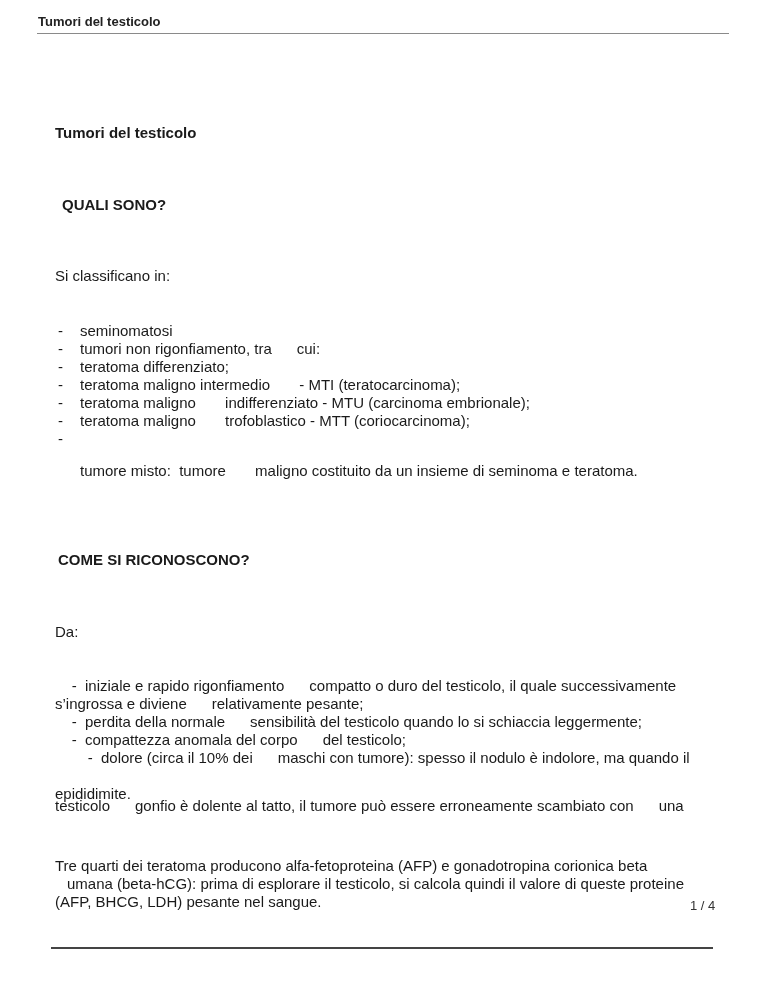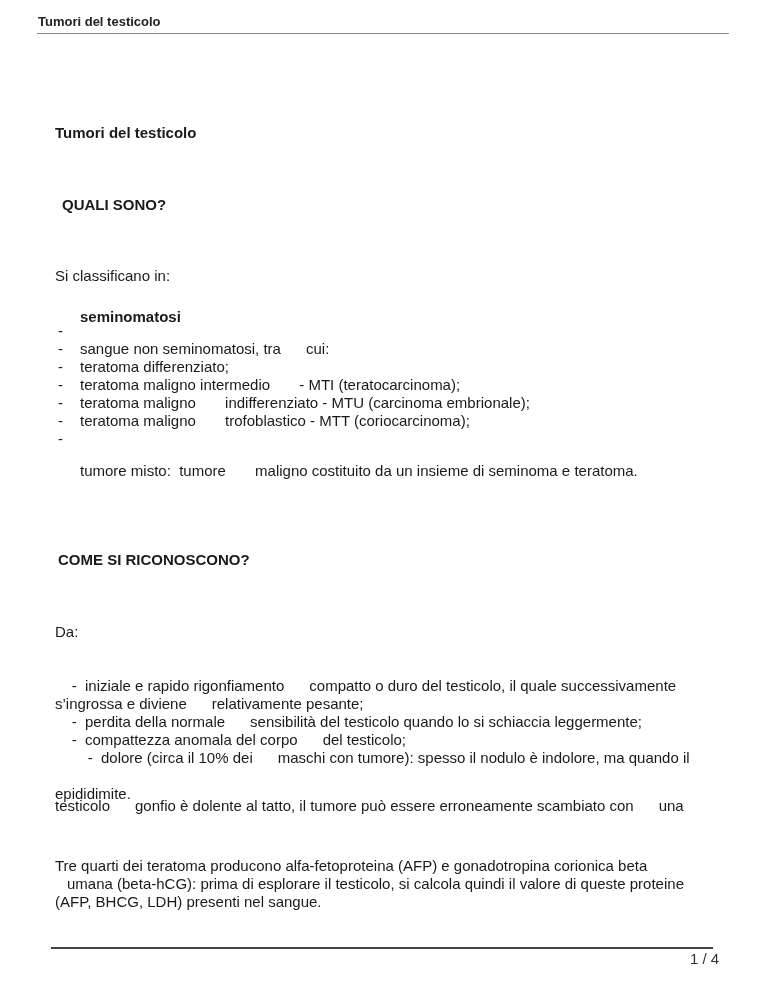--- a/index.html
+++ b/index.html
@@ -5,21 +5,21 @@
     html, body { margin: 0; padding: 0; background: #ffffff; }
     body { width: 768px; height: 994px; position: relative; overflow: hidden;
            font-family: "Liberation Sans", sans-serif; color: #1a1a1a; }
     .hdr-title { position: absolute; left: 38px; top: 14px; font-size: 13px; font-weight: bold; color: #222; }
     .topline { position: absolute; left: 37px; top: 33px; width: 448px; height: 1px; background: #8a8a8a; }
     .t { position: absolute; font-size: 15px; line-height: 18px; white-space: pre; }
     .b { font-weight: bold; }
     .dash { position: absolute; left: 58px; }
     .li { position: absolute; left: 80px; }
     .foot-rule { position: absolute; left: 51px; top: 947px; width: 662px; height: 2px; background: #444; }
-    .page-num { position: absolute; left: 517px; top: 950px; font-size: 15px; color: #333; }
+    .page-num { position: absolute; left: 517px; top: 898px; font-size: 13px; color: #333; }
   </style>
 </head>
 <body>
 
 <style>
   .topline { width: 692px !important; left: 37px; background: #8a8a8a; }
   .foot-rule { left: 51px; width: 662px; }
   .page-num { left: 690px; }
 </style>
 
@@ -27,25 +27,25 @@
 <div class="topline"></div>
 
 <div class="t b" style="left:55px; top:124px;">Tumori del testicolo</div>
 
 <div class="t b" style="left:62px; top:196px;">QUALI SONO?</div>
 <div class="t" style="left:55px; top:267px;">Si classificano in:</div>
 
 <div>
   <div>
     <span class="t dash" style="top:322px;">-</span>
-    <span class="t li" style="top:308px;font-weight:bold;">seminomatosi</span>
+    <span class="t li" style="top:322px;">seminomatosi</span>
   </div>
   <div>
     <span class="t dash" style="top:340px;">-</span>
-    <span class="t li" style="top:340px;">sangue non seminomatosi, tra      cui:</span>
+    <span class="t li" style="top:340px;">tumori non rigonfiamento, tra      cui:</span>
   </div>
   <div>
     <span class="t dash" style="top:358px;">-</span>
     <span class="t li" style="top:358px;">teratoma differenziato;</span>
   </div>
   <div>
     <span class="t dash" style="top:376px;">-</span>
     <span class="t li" style="top:376px;">teratoma maligno intermedio       - MTI (teratocarcinoma);</span>
   </div>
   <div>
@@ -71,17 +71,17 @@
   <div class="t" style="left:55px; top:713px;">    -  perdita della normale      sensibilità del testicolo quando lo si schiaccia leggermente;</div>
   <div class="t" style="left:55px; top:731px;">    -  compattezza anomala del corpo      del testicolo;</div>
   <div class="t" style="left:71px; top:749px;">    -  dolore (circa il 10% dei      maschi con tumore): spesso il nodulo è indolore, ma quando il</div>
   <div class="t" style="left:55px; top:797px;">testicolo      gonfio è dolente al tatto, il tumore può essere erroneamente scambiato con      una</div>
   <div class="t" style="left:55px; top:785px;">epididimite.</div>
 </div>
 
 <div>
   <div class="t" style="left:55px; top:857px;">Tre quarti dei teratoma producono alfa-fetoproteina (AFP) e gonadotropina corionica beta</div>
   <div class="t" style="left:67px; top:875px;">umana (beta-hCG): prima di esplorare il testicolo, si calcola quindi il valore di queste proteine</div>
-  <div class="t" style="left:55px; top:893px;">(AFP, BHCG, LDH) presenti nel sangue.</div>
+  <div class="t" style="left:55px; top:893px;">(AFP, BHCG, LDH) pesante nel sangue.</div>
 </div>
 
 <div class="foot-rule"></div>
 <div class="page-num">1 / 4</div>
 
 </body></html>

